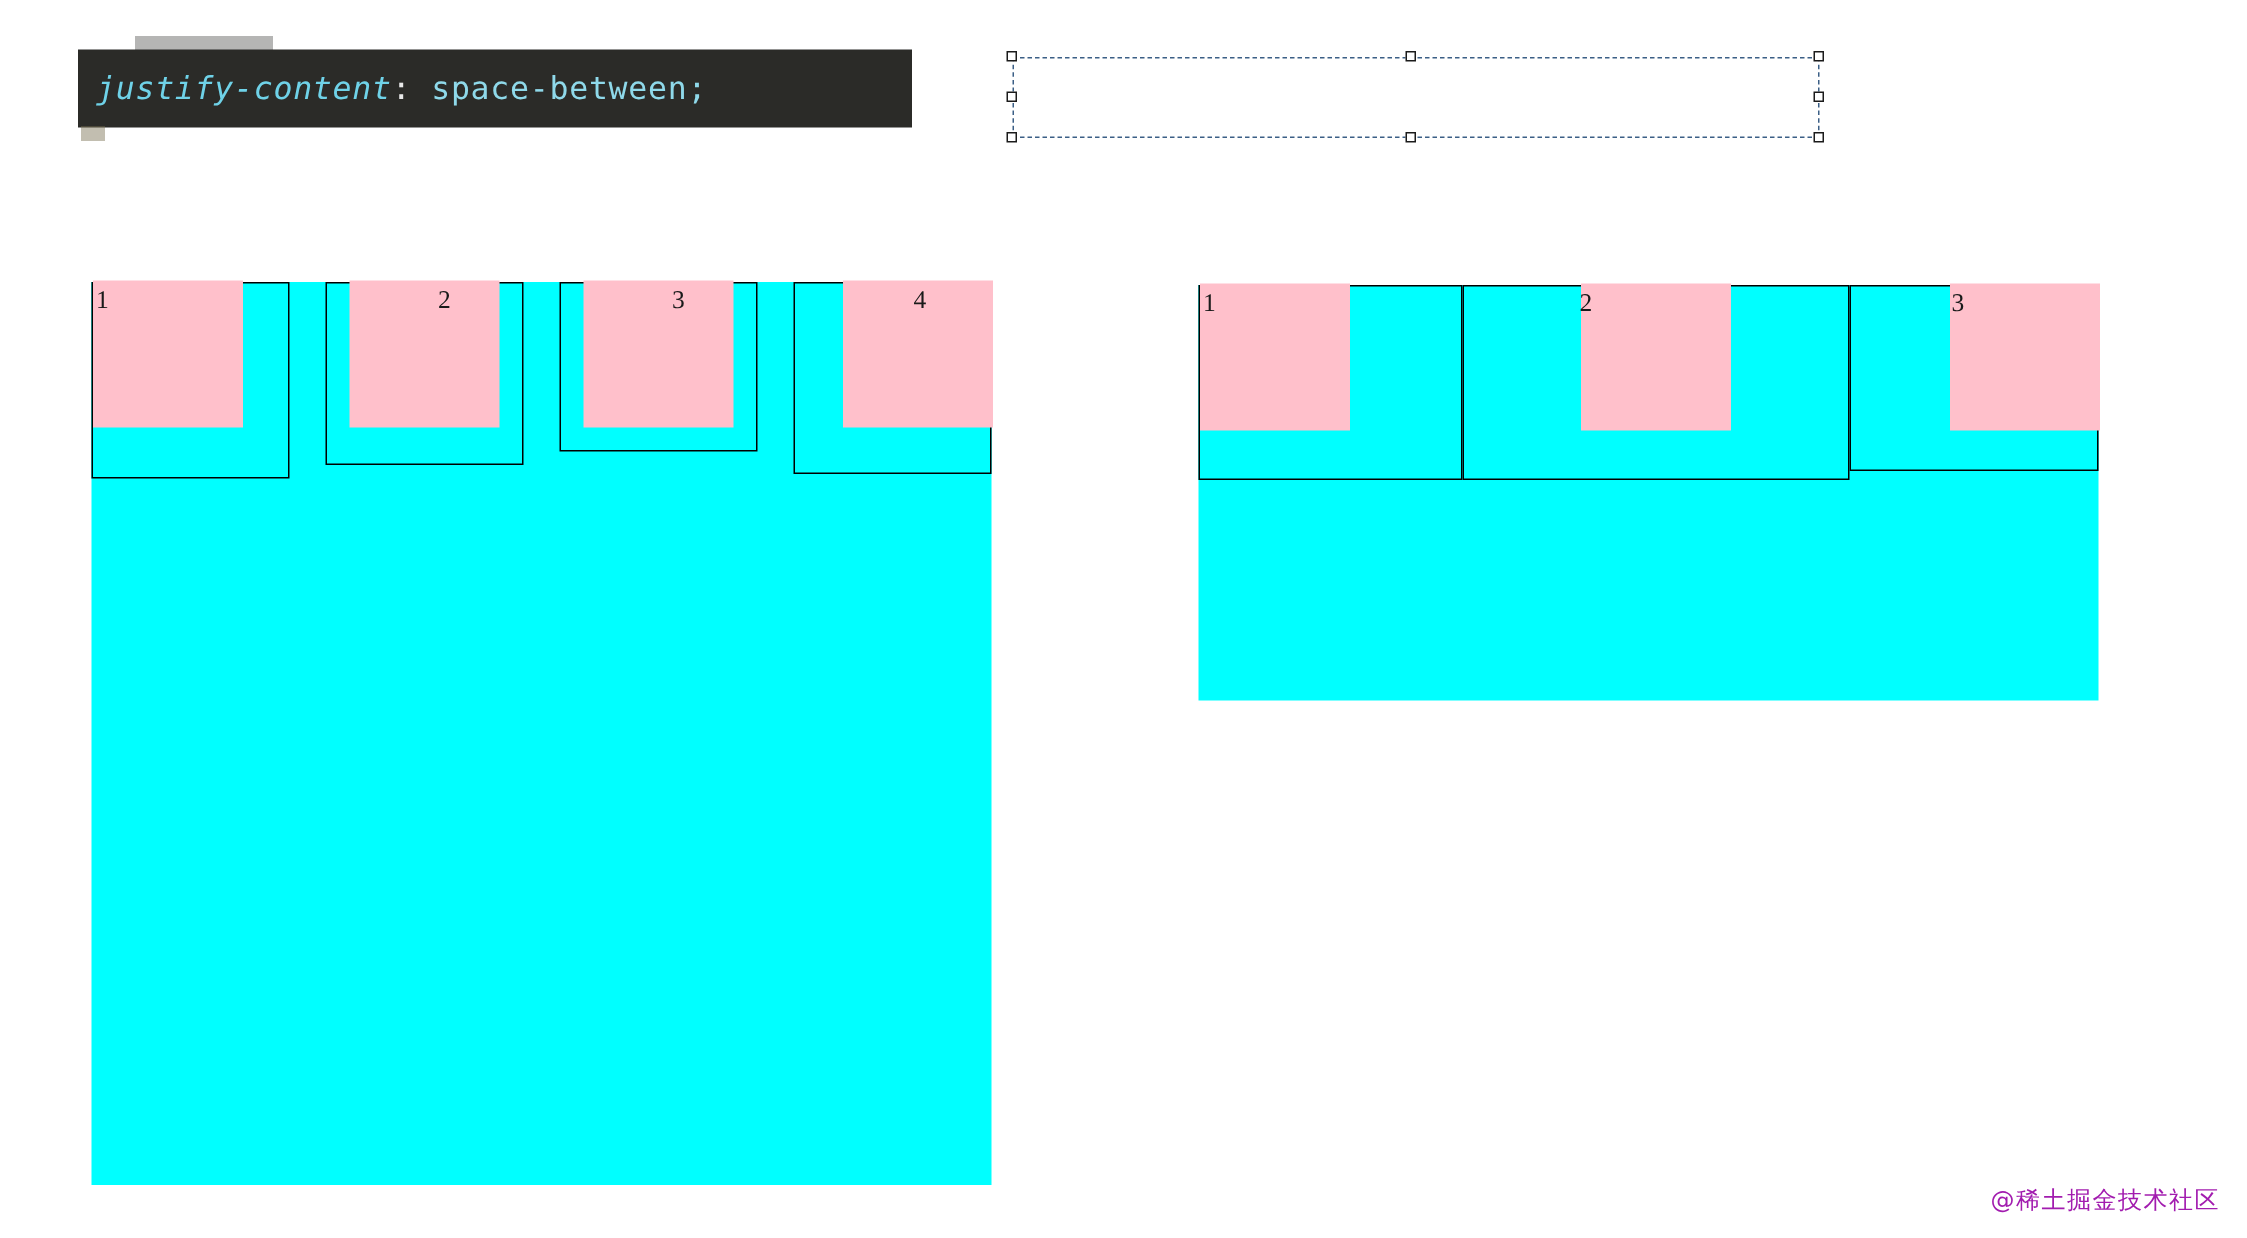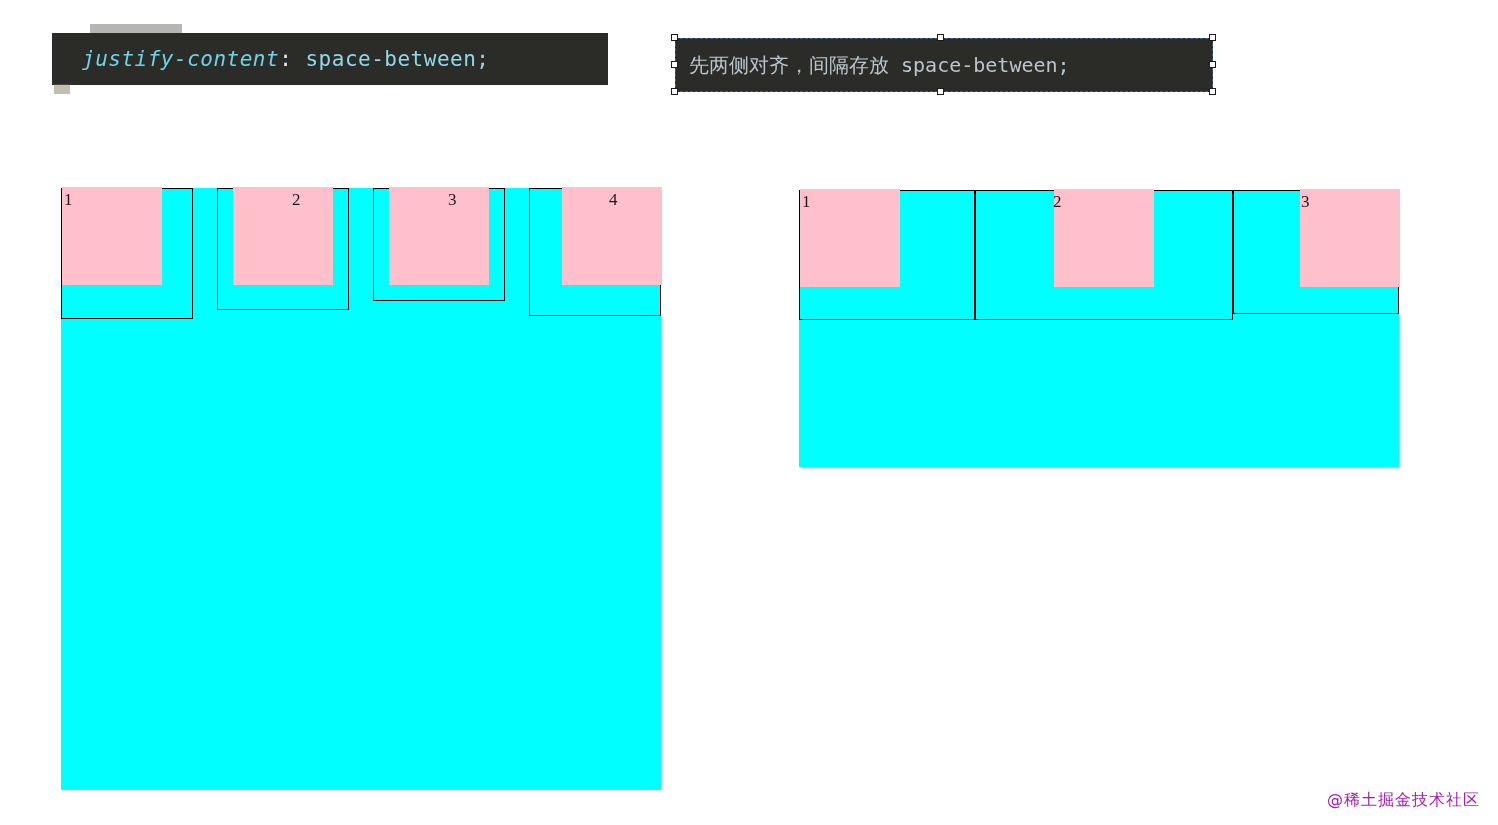--- a/index.html
+++ b/index.html
@@ -21,21 +21,21 @@
     background: #2b2b28;
     display: flex;
     align-items: center;
     box-sizing: border-box;
   }
   #code-box-left {
     left: 52px;
     top: 33px;
     width: 556px;
     height: 52px;
-    padding-left: 30px;
+    padding-left: 12px;
   }
   #code-box-left .code-text {
     font-family: "DejaVu Sans Mono", monospace;
     font-size: 21px;
     letter-spacing: .5px;
     white-space: pre;
   }
   .tok-prop  { color: #6fd2e8; font-style: italic; }
   .tok-punct { color: #e8e8e8; }
   .tok-val   { color: #8fd9ea; }
@@ -170,23 +170,20 @@
 
 <div class="smudge" id="smudge-top"></div>
 
 <div class="code-box" id="code-box-left">
   <span class="code-text"><span class="tok-prop">justify-content</span><span class="tok-punct">: </span><span class="tok-val">space-between;</span></span>
 </div>
 
 <div class="smudge" id="smudge-bottom"></div>
 
 <div id="code-box-right-wrap">
-  <div id="code-box-right">
-    <span class="label-text">先两侧对齐，间隔存放 space-between;</span>
-  </div>
   <div class="sel-border"></div>
 
   <div class="sel-handle" style="left:3px;  top:3px;"></div>
   <div class="sel-handle" style="left:269px;top:3px;"></div>
   <div class="sel-handle" style="left:541px;top:3px;"></div>
   <div class="sel-handle" style="left:3px;  top:30px;"></div>
   <div class="sel-handle" style="left:541px;top:30px;"></div>
   <div class="sel-handle" style="left:3px;  top:57px;"></div>
   <div class="sel-handle" style="left:269px;top:57px;"></div>
   <div class="sel-handle" style="left:541px;top:57px;"></div>

